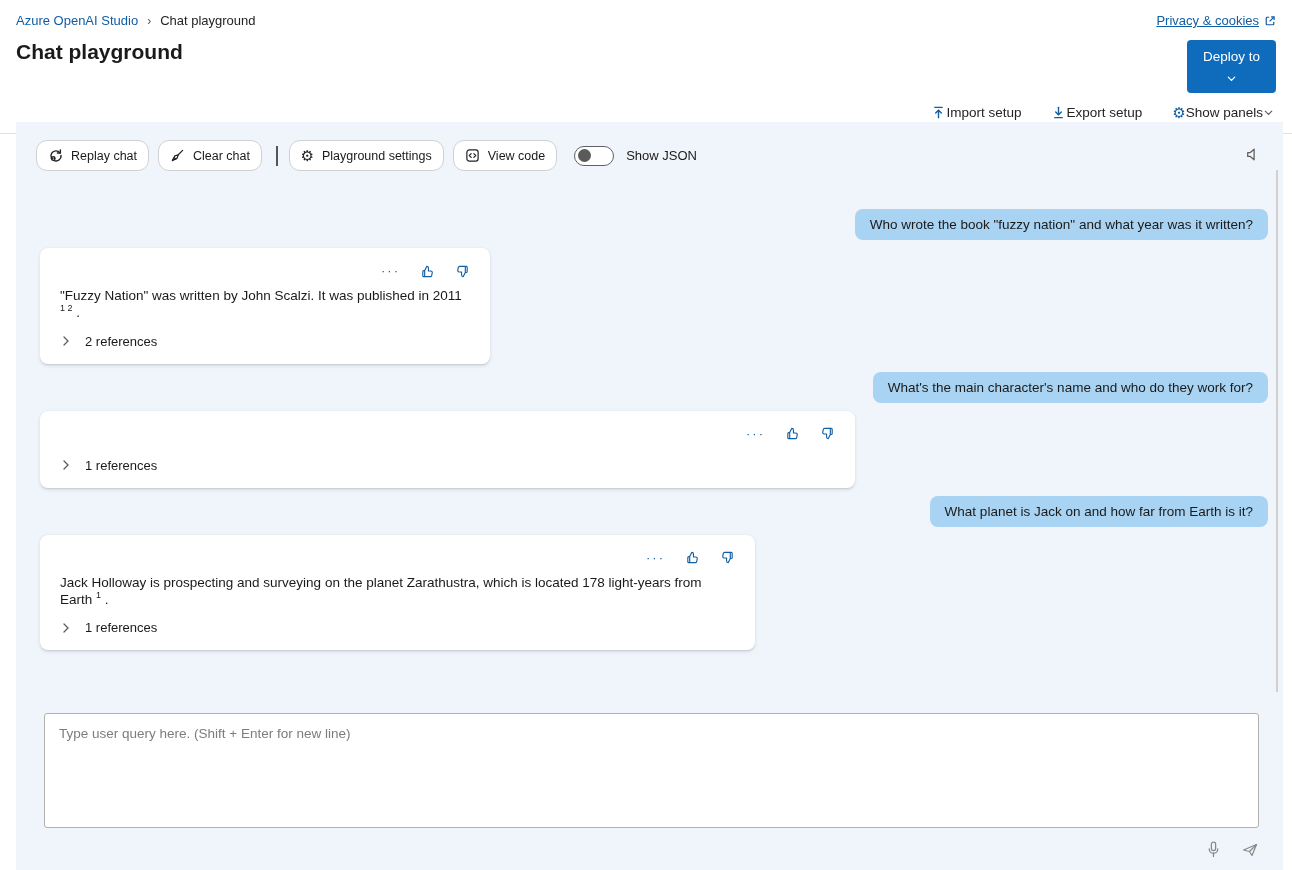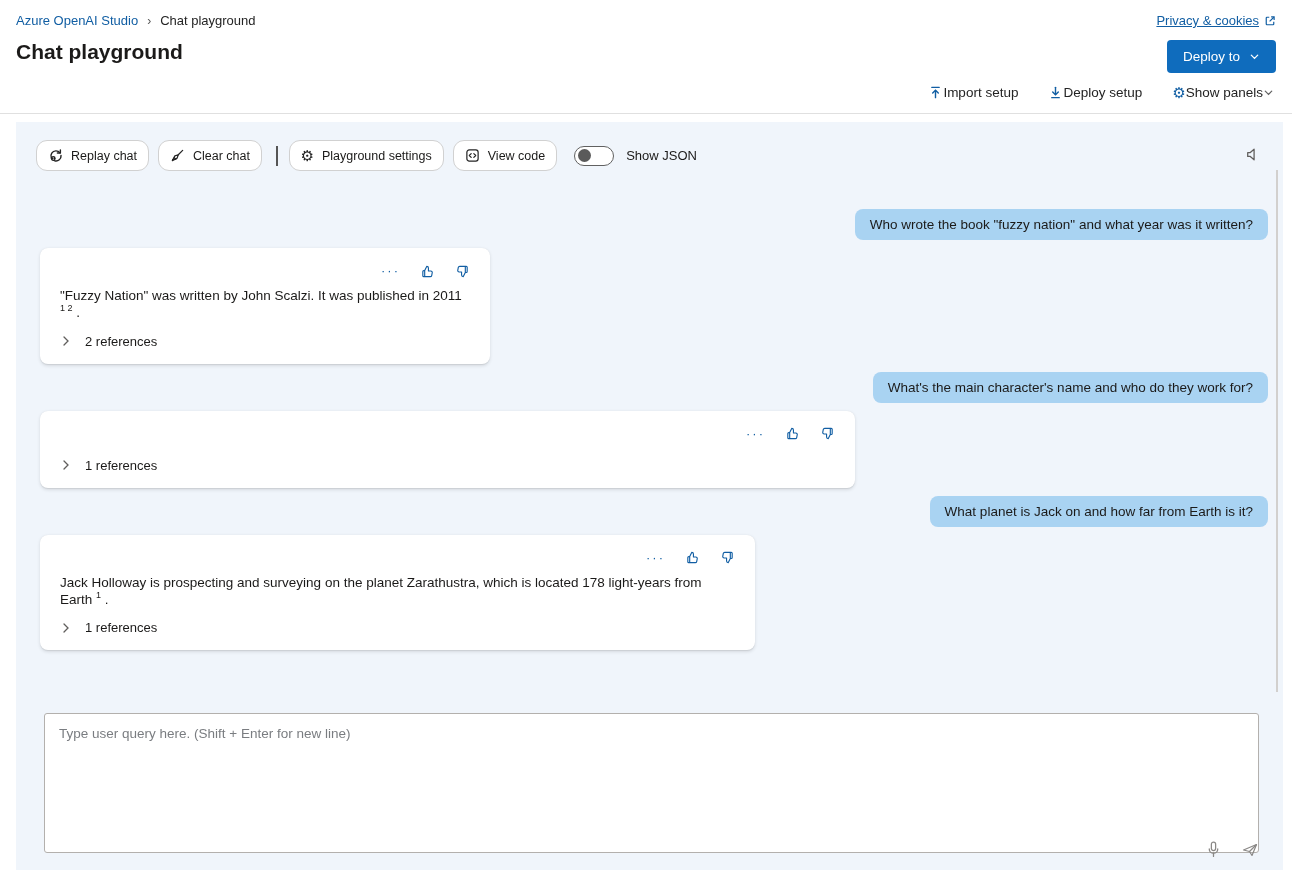--- a/index.html
+++ b/index.html
@@ -15,21 +15,21 @@
   .breadcrumb-row { display:flex; justify-content:space-between; align-items:center; padding:13px 16px 0 16px; }
   .breadcrumb { display:flex; align-items:center; gap:9px; font-size:13px; }
   .bc-link { color:#115ea3; cursor:pointer; text-decoration:none; }
   .bc-sep { color:#555; font-size:12px; margin-top:1px; }
   .bc-current { color:#242424; }
   .privacy-link { display:flex; align-items:center; gap:5px; color:#115ea3; font-size:13px; text-decoration:underline; cursor:pointer; }
 
   .title-row { display:flex; justify-content:space-between; align-items:flex-start; padding:12px 16px 0 16px; }
   .page-title { font-size:21px; font-weight:bold; color:#1b1a19; }
   .deploy-btn { display:flex; align-items:center; gap:9px; background:#0f6cbd; color:#fff; border:none;
-    border-radius:4px; padding:9px 16px; font-size:13.5px; font-family:inherit; cursor:pointer; }
+    border-radius:4px; padding:9px 16px; font-size:13.5px; font-family:inherit; cursor:pointer;flex-direction:column; }
 
   .actions-row { display:flex; justify-content:flex-end; align-items:center; gap:30px; padding:12px 18px 13px 16px; border-bottom:1px solid #e0e0e0; }
   .header-action { display:flex; align-items:center; gap:0; font-size:13.5px; color:#242424; cursor:pointer; }
   .blue-glyph { color:#115ea3; font-size:15px; line-height:1; }
 
   
   .panel { position:absolute; left:16px; right:9px; top:122px; bottom:0; background:#f0f5fb; }
 
   .panel-toolbar { display:flex; align-items:center; padding:18px 20px 0 20px; }
   .tb-btn { display:flex; align-items:center; gap:8px; background:#fff; border:1px solid #d1d1d1; border-radius:11px;
@@ -58,21 +58,21 @@
   .w-card2 { width:815px; }
   .w-card3 { width:715px; }
 
   .mt-bubble1 { margin-top:38px; }
   .mt-card   { margin-top:8px; }
   .mt-bubble { margin-top:8px; }
 
   .scroll-track { position:absolute; right:5px; top:48px; width:2px; height:522px; background:#d2d0ce; cursor:pointer; }
 
   .composer { position:absolute; left:28px; right:24px; bottom:42px; height:115px; }
-  .composer textarea { width:100%; height:140px; border:1px solid #b3b0ad; border-radius:3px; background:#fff;
+  .composer textarea { width:100%; height:115px; border:1px solid #b3b0ad; border-radius:3px; background:#fff;
     padding:12px 14px; font-size:13.5px; font-family:inherit; color:#1b1a19; resize:none; outline:none; }
   .composer textarea::placeholder { color:#7a7d81; }
   .composer-icons { position:absolute; right:24px; bottom:12px; display:flex; align-items:center; gap:20px; color:#8a8886; }
   .composer-icons > span { cursor:pointer; }
 </style>
 </head>
 <body>
 
 <div>
   <div class="breadcrumb-row">
@@ -117,21 +117,21 @@
       <span>Import setup</span>
     </div>
     <div class="header-action">
       <span>
         <svg width="15" height="15" viewBox="0 0 16 16" fill="none" stroke="#115ea3" stroke-width="1.5" stroke-linecap="round">
           <path d="M8 2.5V10"></path>
           <path d="M5 7.5l3 3 3-3"></path>
           <path d="M4 13.5h8"></path>
         </svg>
       </span>
-      <span>Deploy setup</span>
+      <span>Export setup</span>
     </div>
     <div class="header-action">
       <span class="blue-glyph">⚙</span>
       <span>Show panels</span>
       <span>
         <svg width="11" height="11" viewBox="0 0 12 12" fill="none" stroke="#616161" stroke-width="1.3" stroke-linecap="round">
           <path d="M2.5 4.5L6 8l3.5-3.5"></path>
         </svg>
       </span>
     </div>

